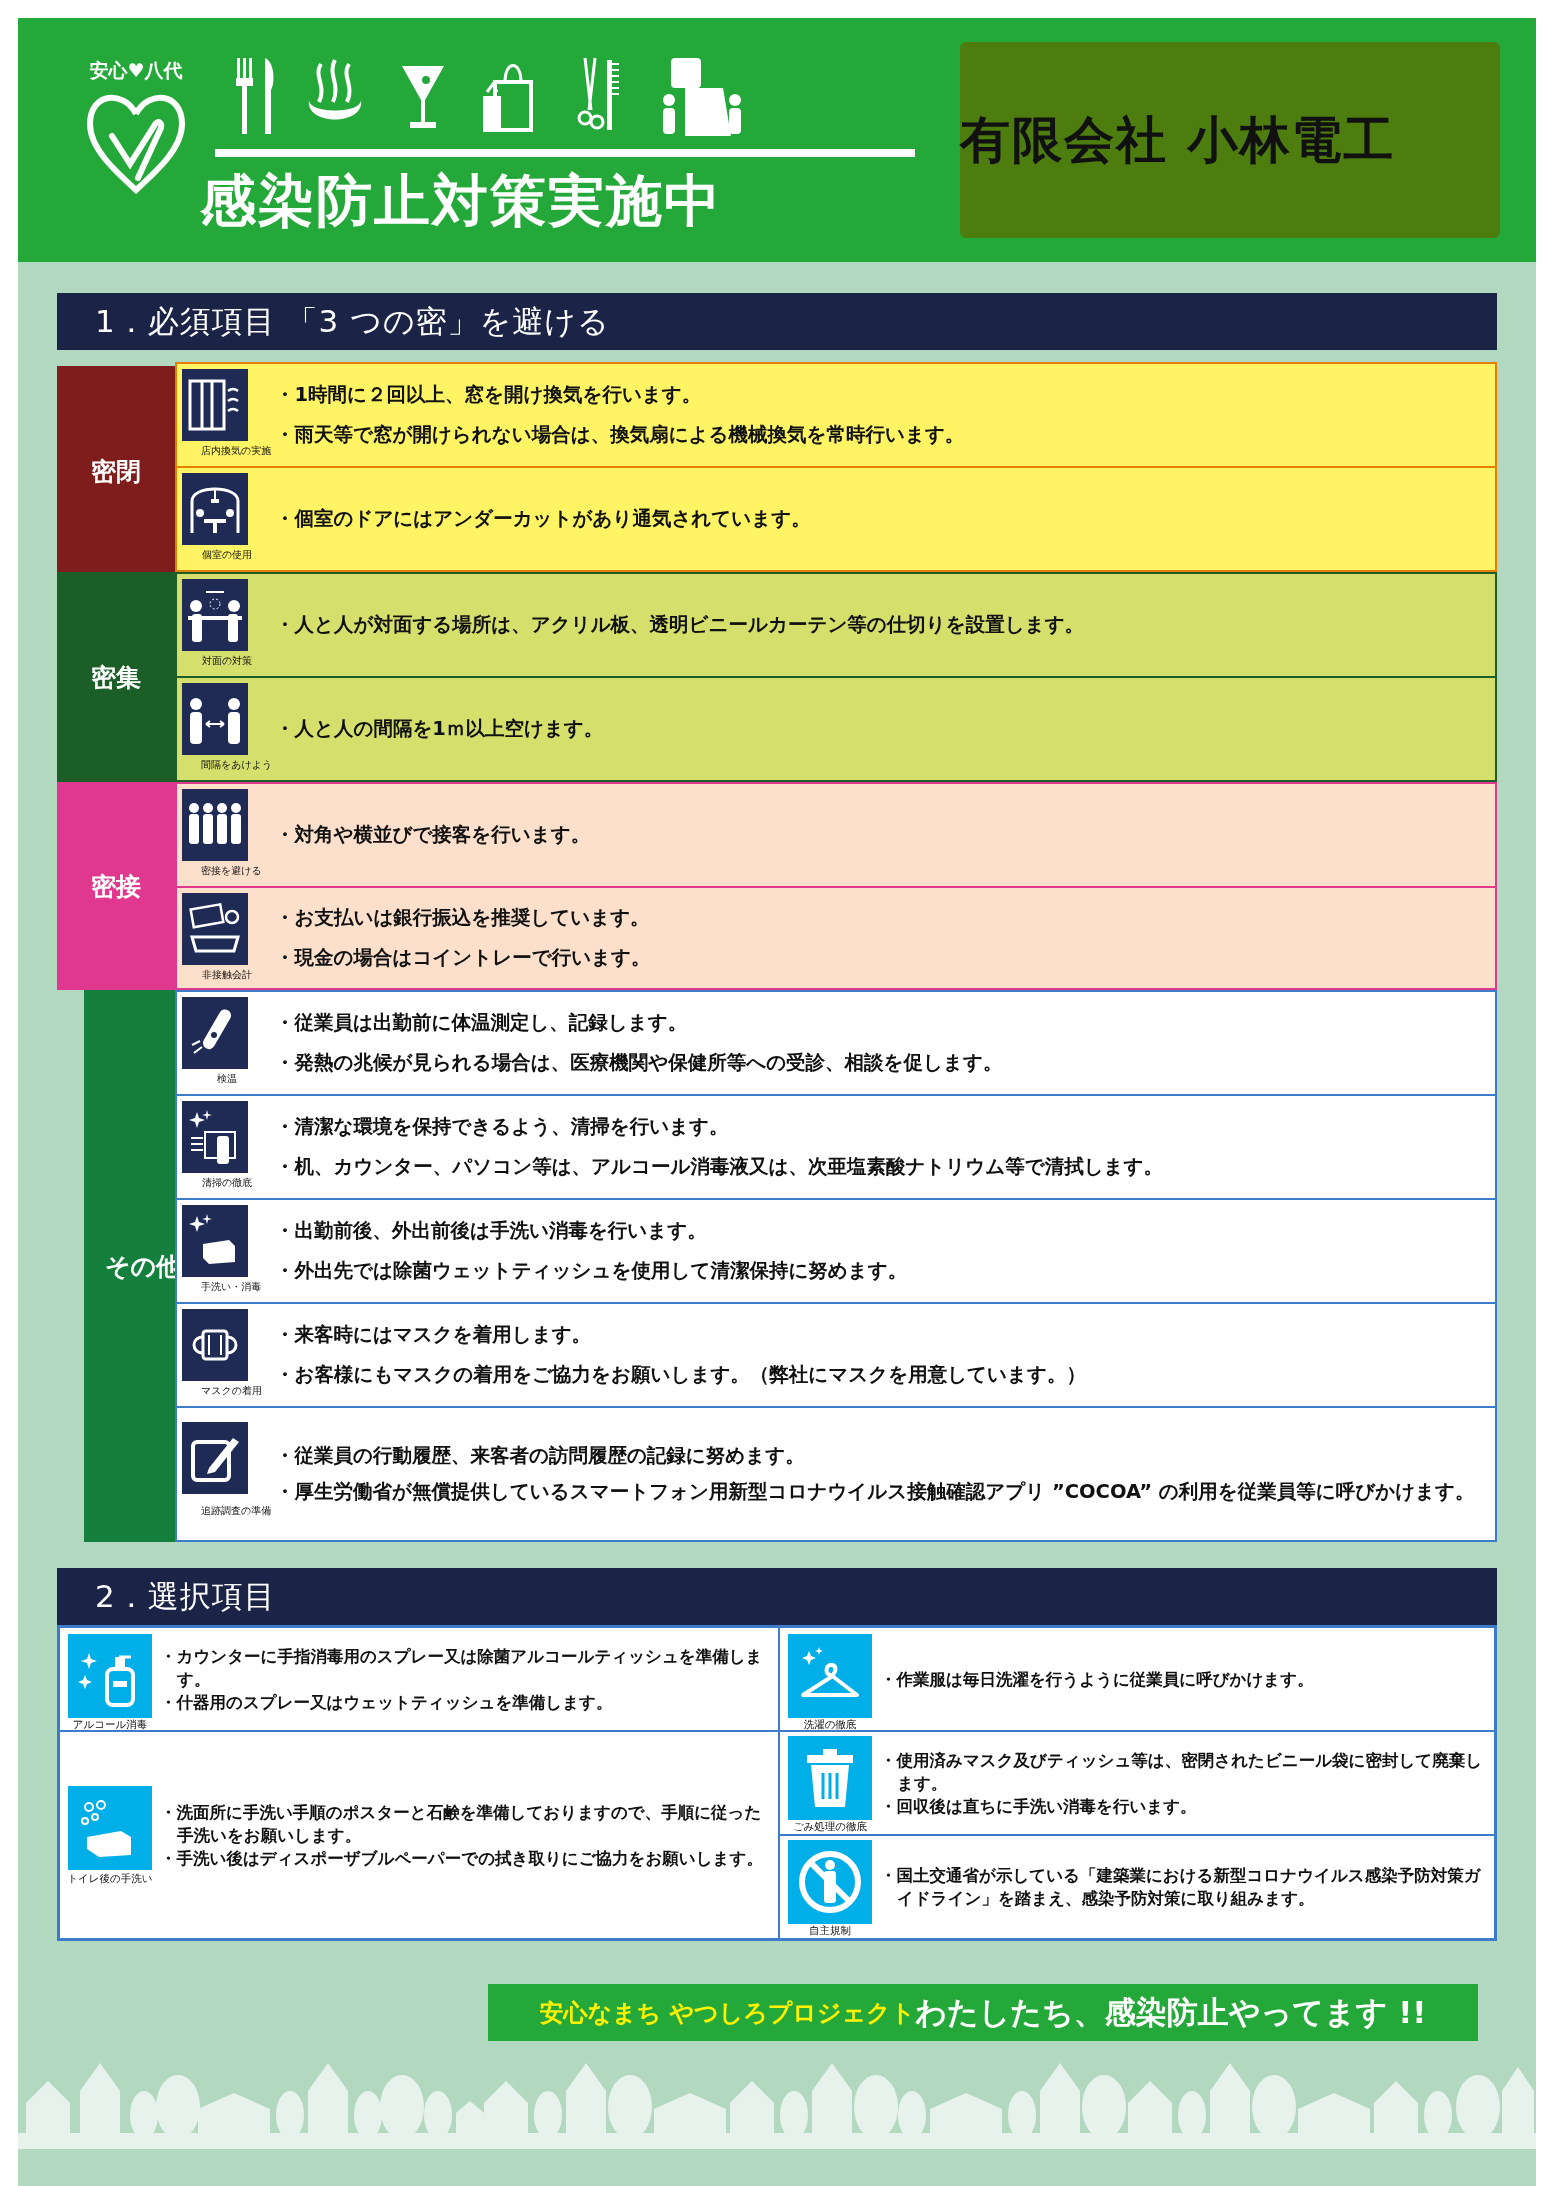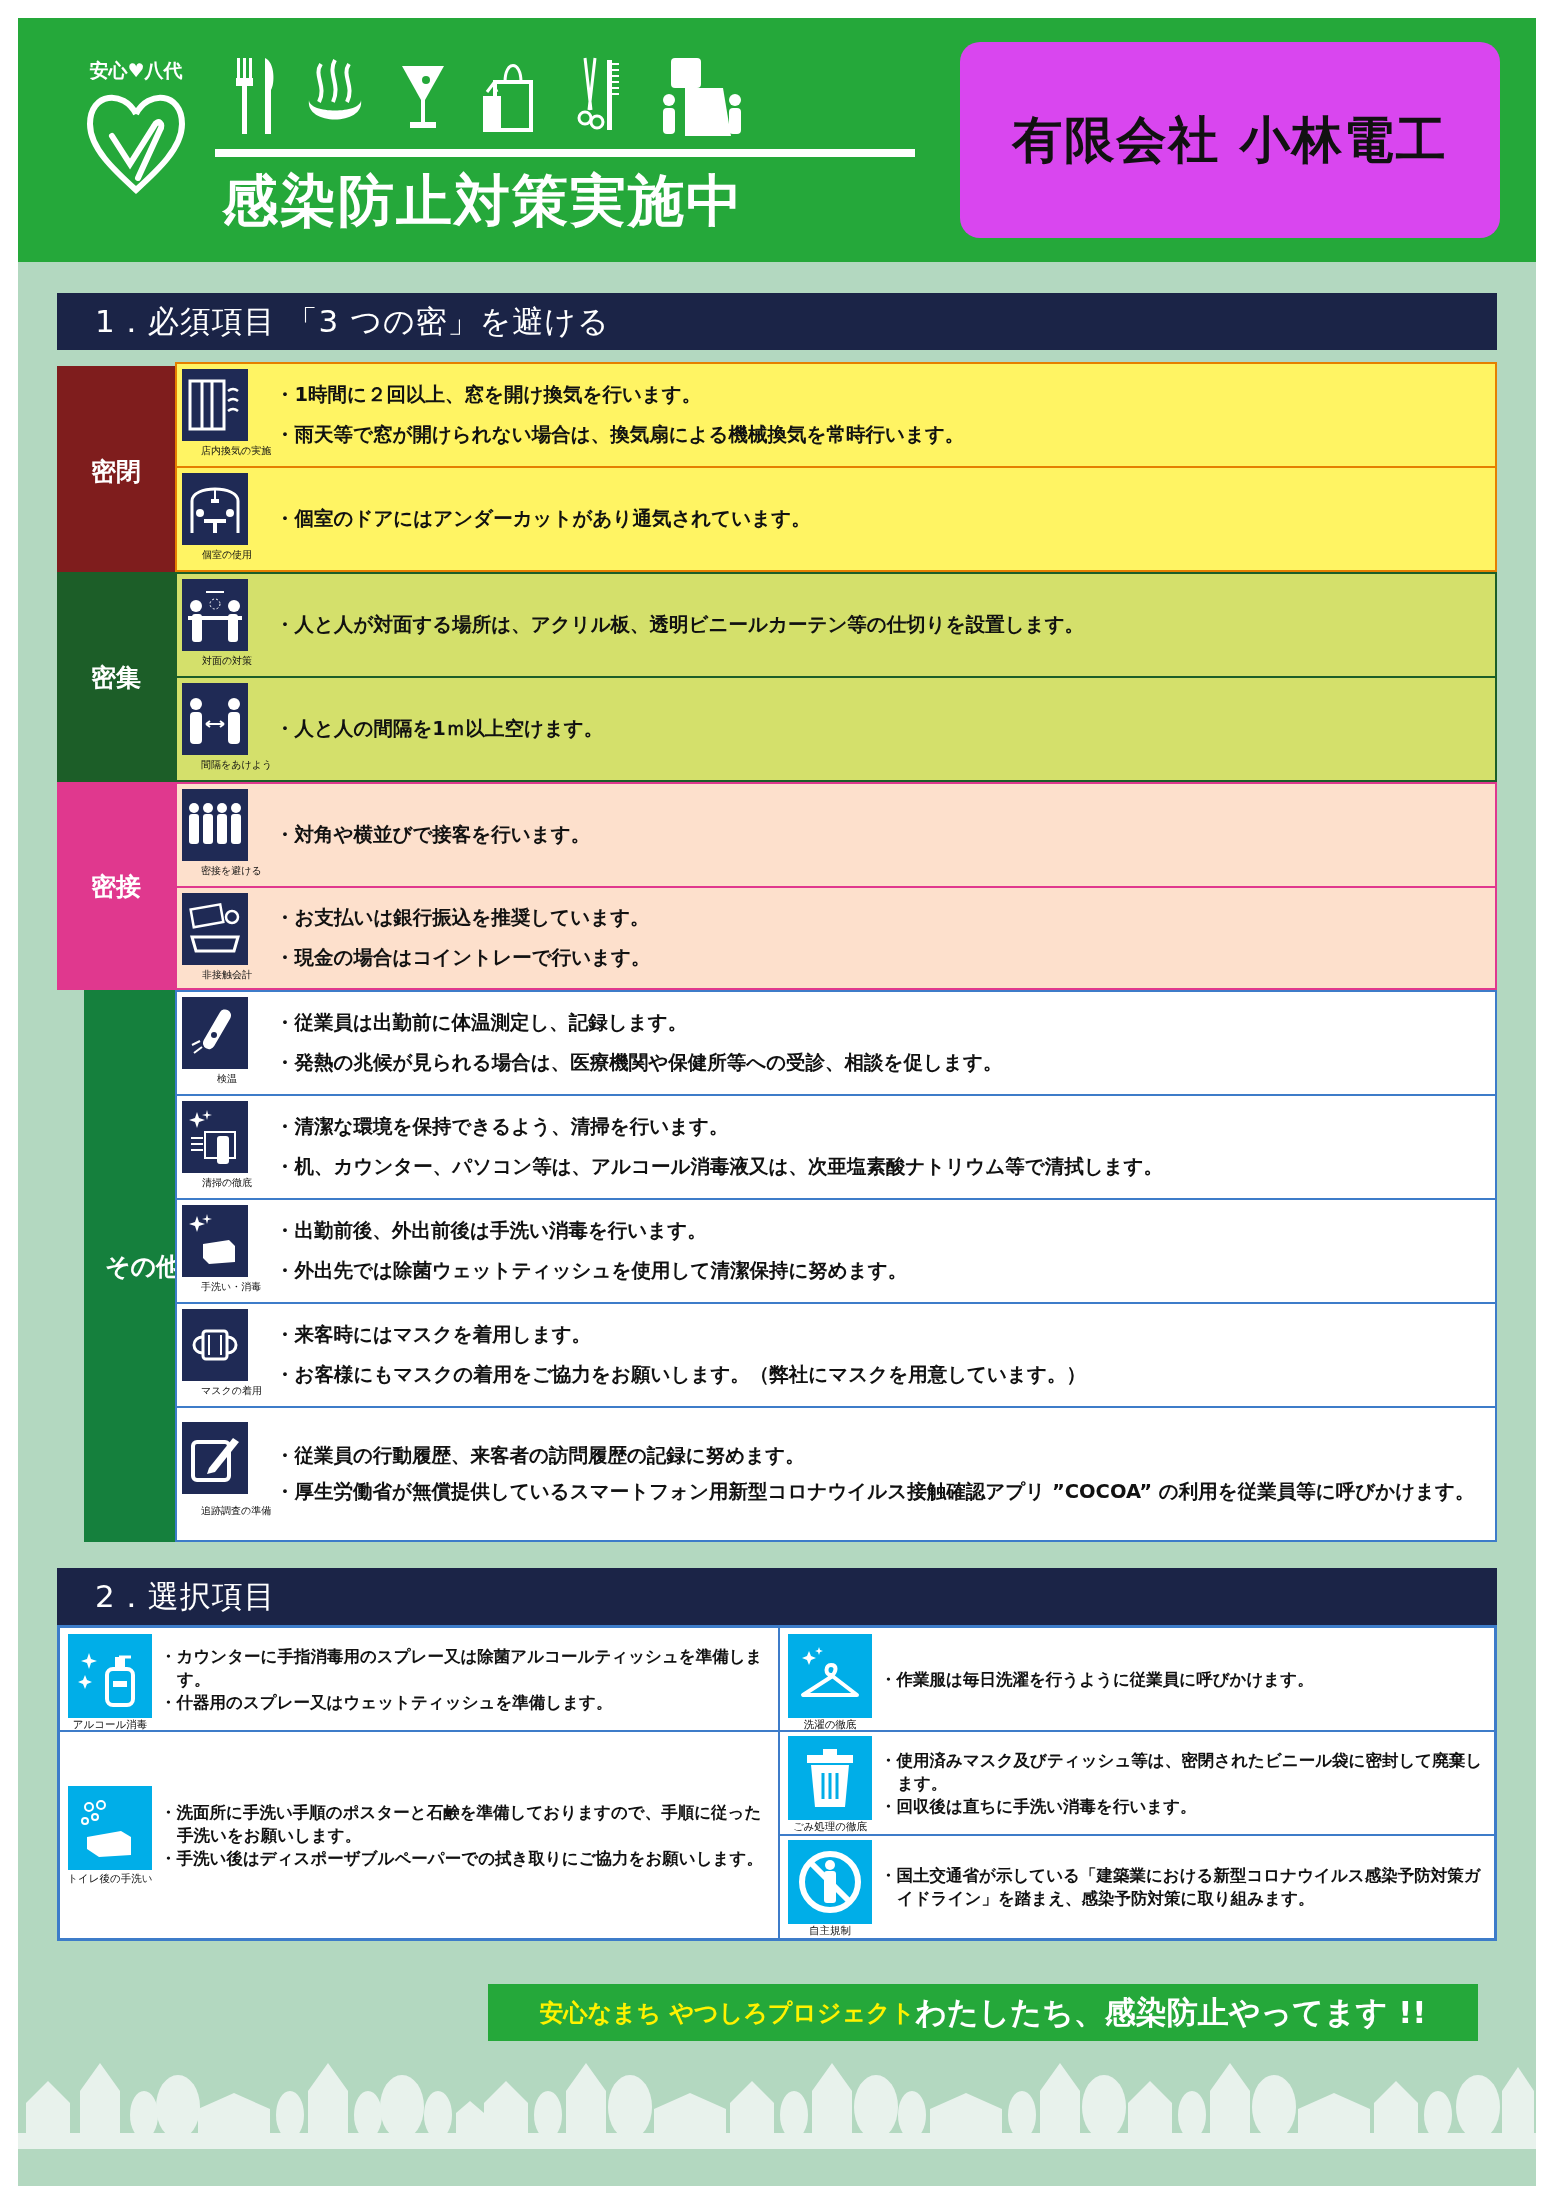--- a/index.html
+++ b/index.html
@@ -5,22 +5,22 @@
   *{box-sizing:border-box;margin:0;padding:0;}
   body{width:1554px;height:2186px;background:#ffffff;font-family:"DejaVu Sans","Liberation Sans",sans-serif;position:relative;overflow:hidden;}
   .page{position:absolute;left:18px;top:18px;width:1518px;height:2178px;background:#b3d8c0;}
   .header{position:absolute;left:0;top:0;width:1518px;height:244px;background:#25a83a;}
   .logo{position:absolute;left:58px;top:40px;width:120px;height:150px;}
   .logo-text{position:absolute;left:0;top:0;width:120px;text-align:center;color:#fff;font-weight:bold;font-size:19px;}
   .logo svg{position:absolute;left:8px;top:28px;}
   .icons-row{position:absolute;left:215px;top:38px;width:700px;height:90px;}
   .icons-row svg{position:absolute;top:0;}
   .header-rule{position:absolute;left:197px;top:131px;width:700px;height:8px;background:#fff;}
-  .header-title{position:absolute;left:204px;top:146px;width:600px;color:#fff;font-weight:bold;font-size:56px;letter-spacing:2px;}
-  .company-box{position:absolute;left:942px;top:24px;width:540px;height:196px;background:#d946ef;border-radius:20px;display:flex;align-items:center;justify-content:center;}
+  .header-title{position:absolute;left:182px;top:146px;width:600px;color:#fff;font-weight:bold;font-size:56px;letter-spacing:2px;}
+  .company-box{position:absolute;left:942px;top:24px;width:540px;height:196px;background:#4d7c0f;border-radius:6px;display:flex;align-items:center;}
   .company-name{font-size:50px;font-weight:bold;color:#111;letter-spacing:2px;}
 
   .sec-head{position:absolute;left:39px;width:1440px;height:57px;background:#1b2447;color:#fff;font-weight:normal;font-size:31px;padding-left:38px;line-height:57px;letter-spacing:1px;}
   .table{position:absolute;left:39px;top:344px;width:1440px;}
   .cat{position:absolute;left:0;width:118px;color:#fff;font-weight:bold;font-size:25px;display:flex;align-items:center;justify-content:center;}
   .row{position:absolute;left:118px;width:1322px;border:2px solid;display:flex;align-items:center;}
   .icon-box{position:absolute;left:5px;top:5px;width:66px;height:72px;background:#1f2a55;display:flex;align-items:center;justify-content:center;}
   .icon-cap{position:absolute;left:0;top:80px;width:76px;text-align:center;font-size:10px;color:#111;white-space:nowrap;padding-left:24px;}
   .row-text{position:absolute;left:98px;right:10px;top:0;bottom:0;display:flex;flex-direction:column;justify-content:center;gap:14px;}
   .line{font-size:19.5px;color:#111;font-weight:bold;line-height:26px;padding-left:20px;text-indent:-20px;}

